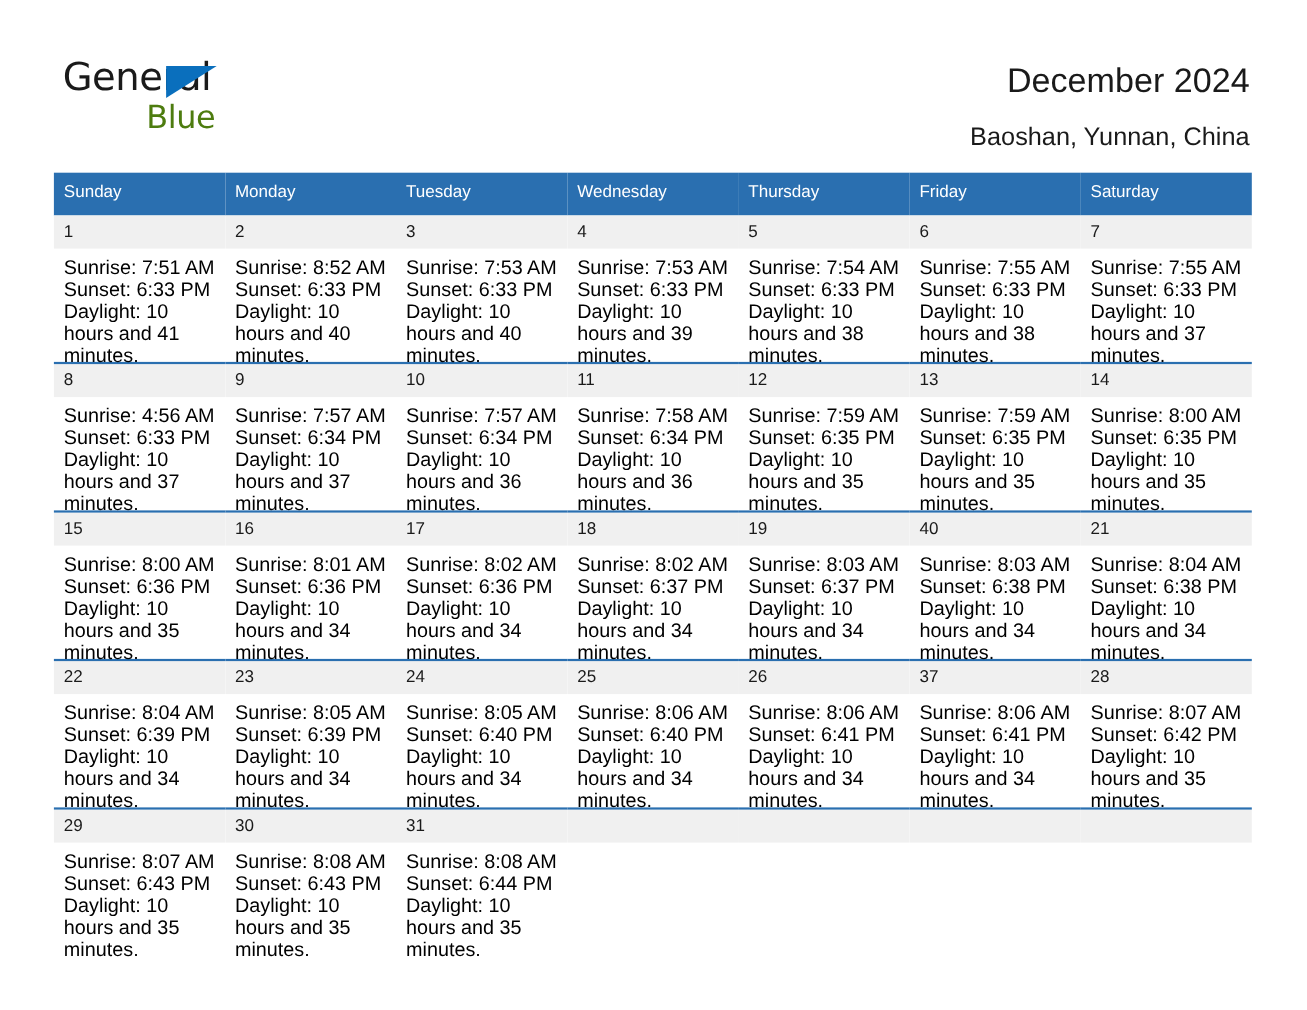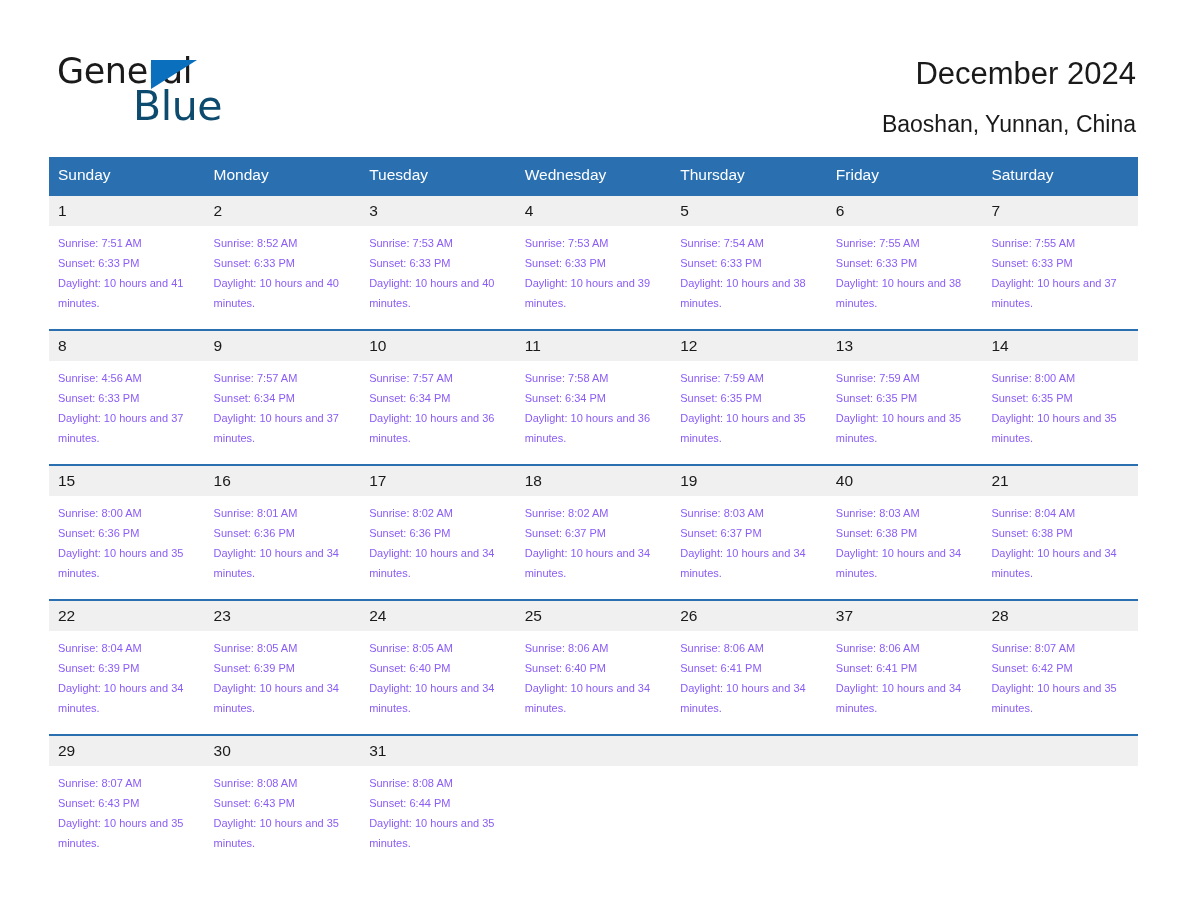--- a/index.html
+++ b/index.html
@@ -53,24 +53,24 @@
     top: 8px;
     width: 0;
     height: 0;
     border-left: 46px solid #0a6fbd;
     border-bottom: 29px solid transparent;
   }
   .logo-blue {
     position: absolute;
     left: 76px;
     top: 35px;
-    font-size: 41px;
+    font-size: 29px;
     line-height: 38px;
     letter-spacing: -0.4px;
-    color: #0c4a6e;
+    color: #4d7c0f;
     font-family: "DejaVu Sans", sans-serif;
     font-weight: 400;
   }
   .title-block {
     position: absolute;
     right: 52px;
     top: 48px;
     text-align: right;
   }
   .month-title {
@@ -130,23 +130,23 @@
     color: #1a1a1a;
     padding: 6px 0 6px 9px;
     height: 18px;
     box-sizing: content-box;
   }
   .daynum.empty {
     color: transparent;
   }
   .details {
     padding: 7px 8px 0 9px;
-    font-size: 11px;
+    font-size: 18px;
     line-height: 20px;
-    color: #8b5cf6;
+    color: #000000;
   }
   .details div { white-space: nowrap; }
   .details .wrap { white-space: normal; }
 </style>
 </head>
 <body>
 
 <div class="page">
 
   <div class="top">

